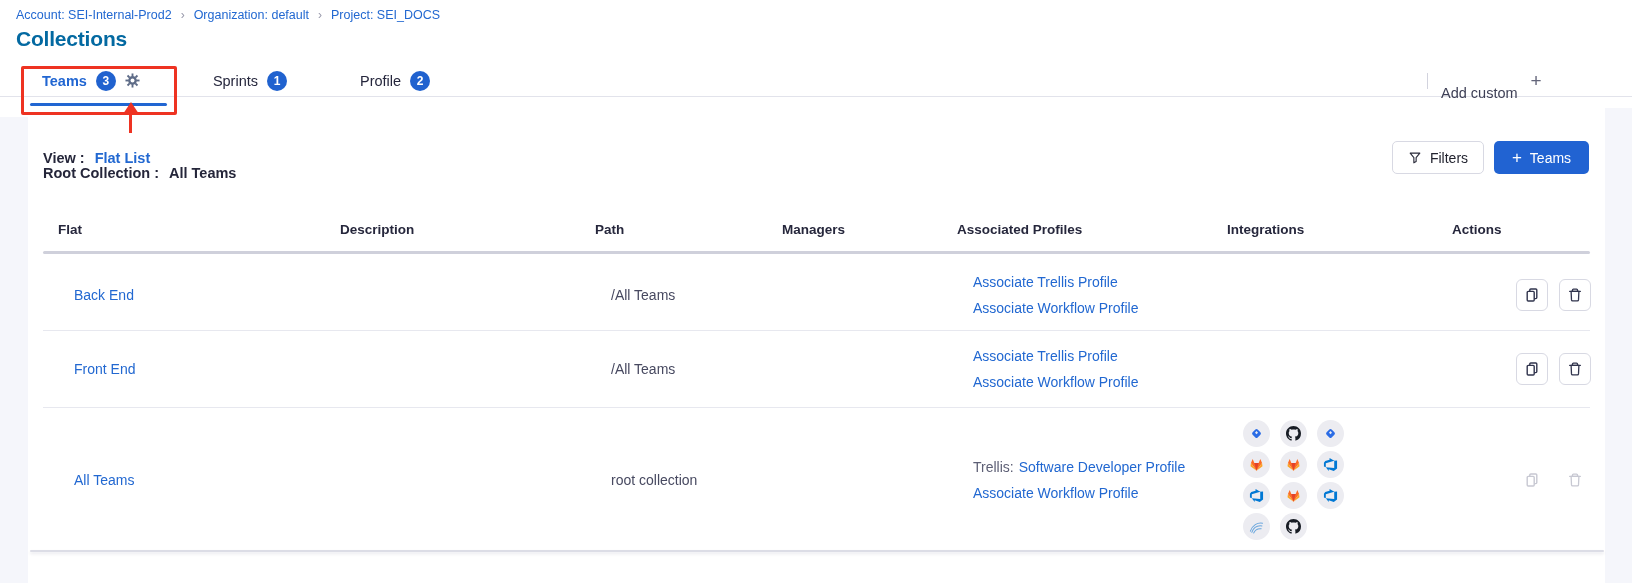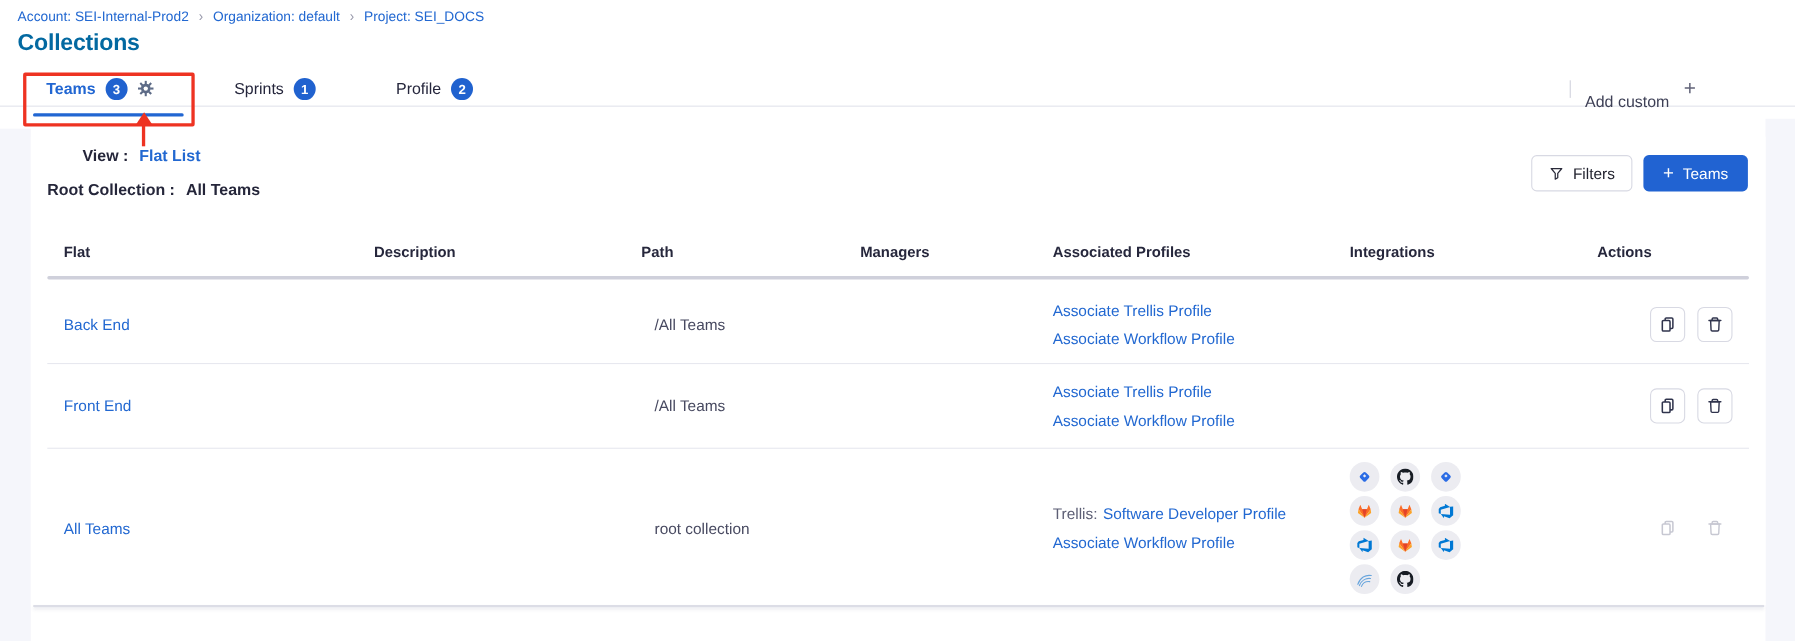--- a/index.html
+++ b/index.html
@@ -33,42 +33,42 @@
 
   
   .lav { position:absolute; background:#f5f6fb; }
   .lav-left { left:0; top:117px; width:28px; height:466px; }
   .lav-right { left:1605px; top:108px; width:27px; height:475px; }
   .card { position:absolute; left:28px; top:117px; width:1577px; height:433px; background:#fff; border-radius:8px 8px 0 0; }
   .card-bottom { position:absolute; left:30px; top:550px; width:1574px; height:2px; background:#dcdde6; border-radius:2px; box-shadow:0 2px 3px rgba(90,90,130,.14); }
 
   
   .meta-line { position:absolute; left:43px; font-size:14.5px; font-weight:700; color:#25263a; }
-  .meta-view { top:134px;margin-left:32px; }
+  .meta-view { top:150px; }
   .meta-root { top:165px; }
   .meta-line .link { font-weight:700; }
   .meta-gap { display:inline-block; width:10px; }
 
   
   .search-box { position:absolute; left:1148px; top:143px; width:232px; height:30px; border-bottom:1px solid #aaabbe; }
   .search-box input { border:none; outline:none; background:transparent; width:200px; height:26px; font-size:14px; font-family:inherit; color:#3a3b4e; padding:0 0 0 2px; }
   .search-box input::placeholder { color:#8f90a3; }
   .search-icon { position:absolute; right:4px; top:6px; width:16px; height:16px; color:#6e7085; }
   .btn-filters { position:absolute; left:1392px; top:141px; width:92px; height:33px; border:1px solid #d8d9e3; border-radius:5px; background:#fff; display:flex; align-items:center; justify-content:center; gap:8px; font-size:14px; color:#22232f; cursor:pointer; font-family:inherit; }
   .funnel-icon { width:14px; height:14px; color:#2a2b3a; }
   .btn-add-team { position:absolute; left:1494px; top:141px; width:95px; height:33px; background:#2163d2; border:none; border-radius:5px; color:#fff; display:flex; align-items:center; justify-content:center; gap:8px; font-size:14px; cursor:pointer; font-family:inherit; }
   .btn-add-team .plus { font-size:17px; font-weight:400; line-height:1; margin-top:-1px; }
 
   
   .thead { position:absolute; left:0; top:222px; width:1632px; height:20px; }
   .hcol { position:absolute; font-size:13.5px; font-weight:700; color:#26273c; }
   .thead-bar { position:absolute; left:43px; top:251px; width:1547px; height:3px; background:#cfd0db; border-radius:2px; }
   .rowline { position:absolute; left:43px; width:1547px; height:1px; background:#e7e8ef; }
-  .c0{left:58px} .c1{left:340px} .c2{left:583px} .c3{left:782px} .c4{left:957px} .c5{left:1227px} .c6{left:1452px}
-  .trow { position:absolute; left:0; width:1458px;text-decoration:underline; }
+  .c0{left:58px} .c1{left:340px} .c2{left:595px} .c3{left:782px} .c4{left:957px} .c5{left:1227px} .c6{left:1452px}
+  .trow { position:absolute; left:16px; width:1458px;text-decoration:underline; }
   .cell { position:absolute; top:50%; transform:translateY(-50%); font-size:14px; }
   .name-cell { left:58px; }
   .path-cell { left:595px; color:#474960; }
   .prof-cell { left:957px; display:flex; flex-direction:column; gap:10px; }
   .profile-line { display:flex; gap:5px; white-space:nowrap; }
   .prof-prefix { color:#5d5f75; }
   .int-cell { left:1227px; }
   .int-grid { display:grid; grid-template-columns:repeat(3,27px); gap:4px 10px; }
   .int-circle { width:27px; height:27px; border-radius:50%; background:#ececf1; display:flex; align-items:center; justify-content:center; }
   .int-circle svg { width:15px; height:15px; display:block; }

